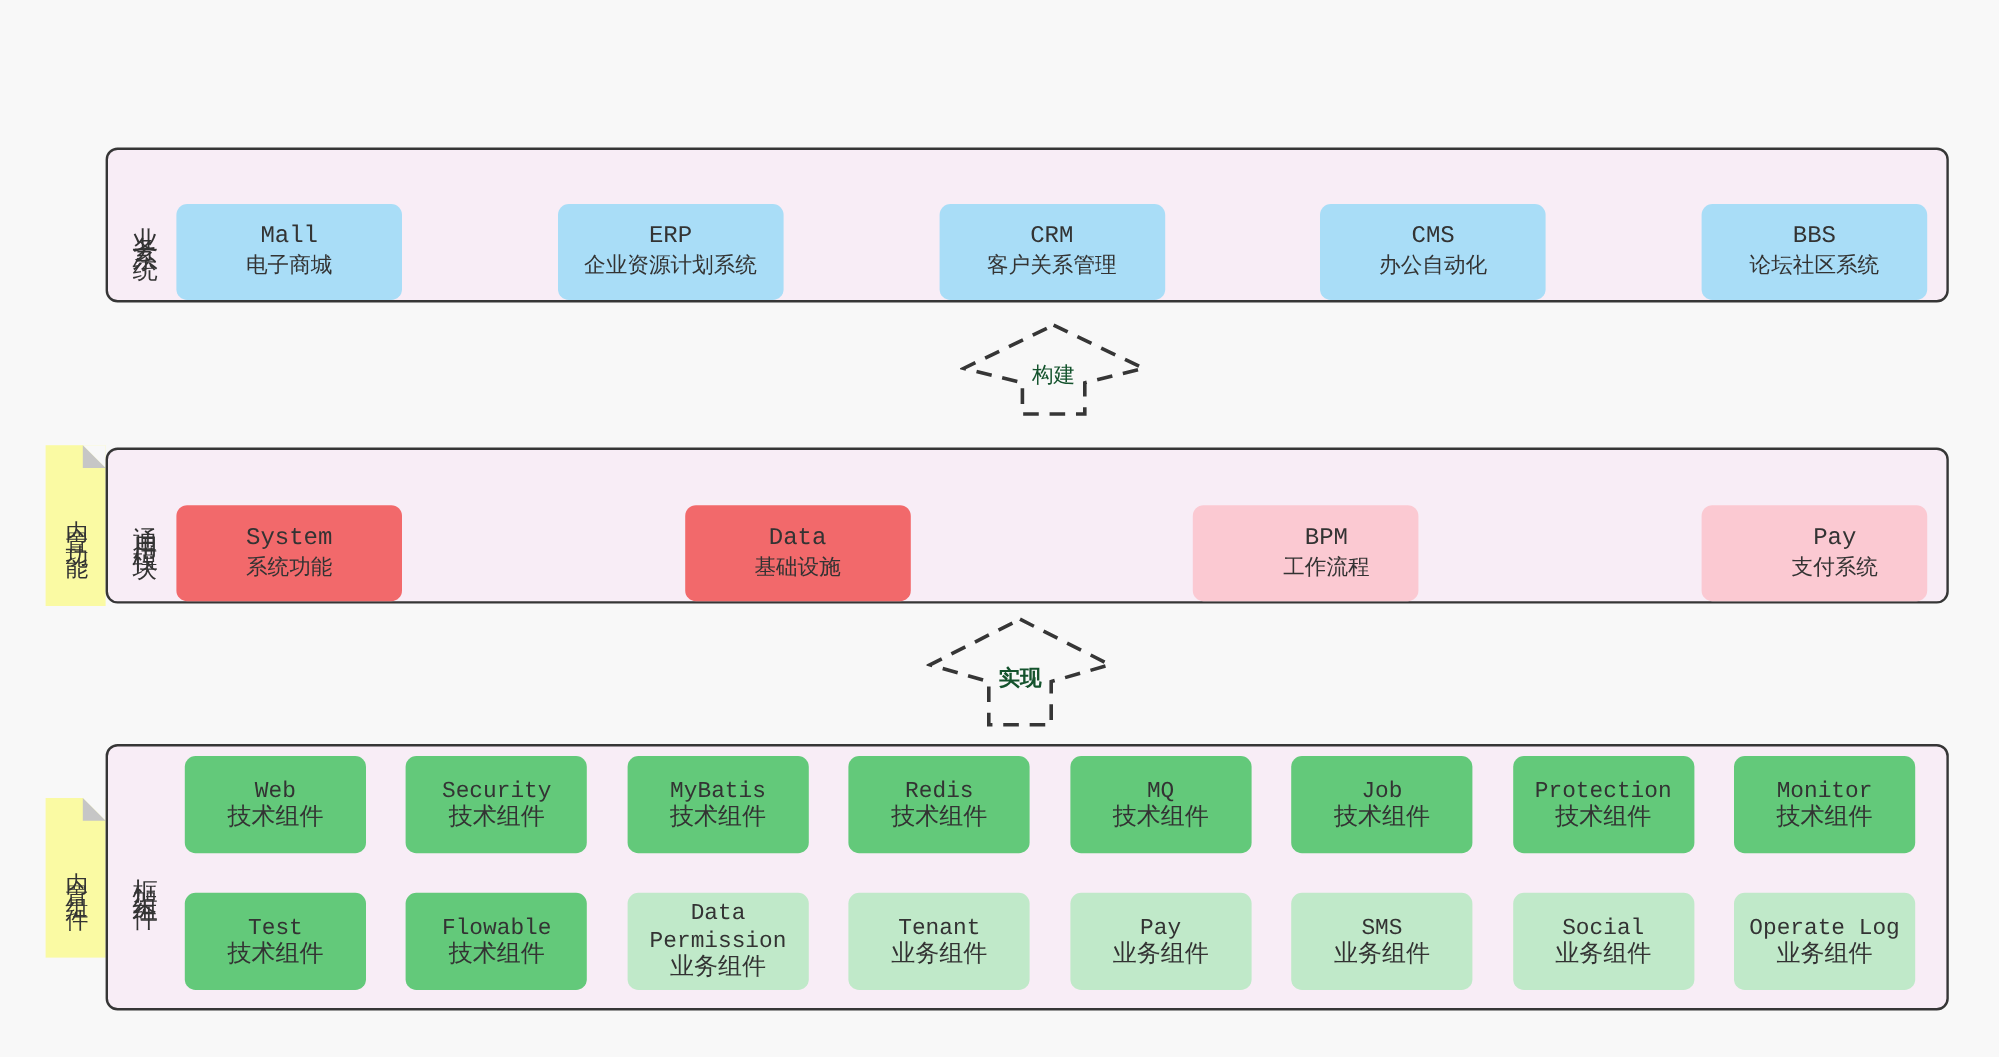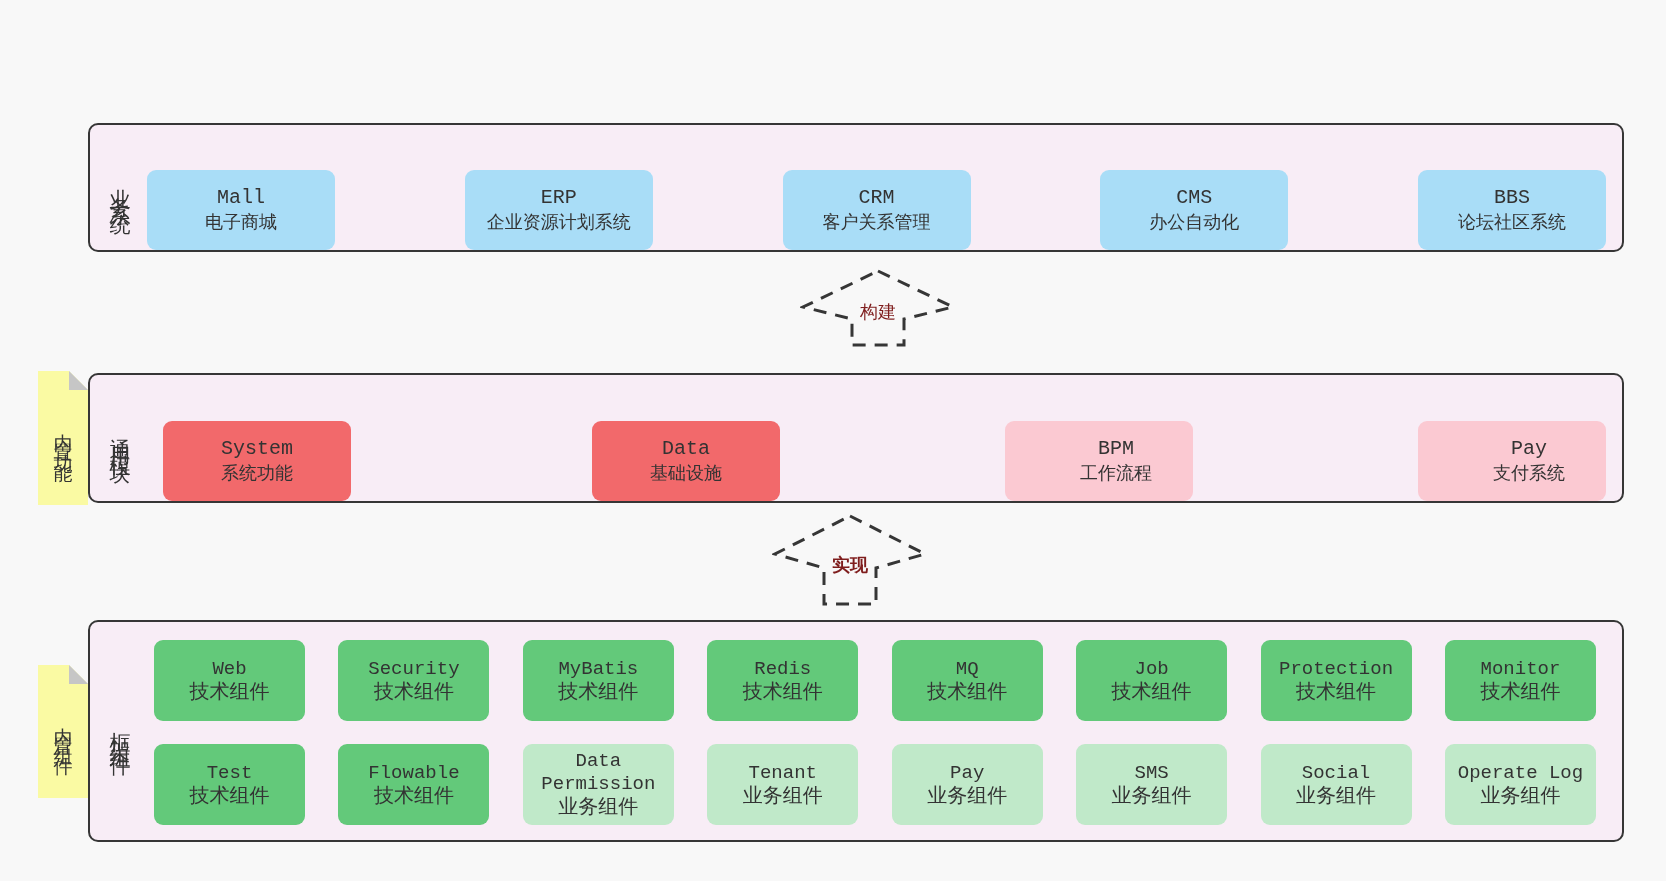--- a/index.html
+++ b/index.html
@@ -21,35 +21,35 @@
     position:absolute;left:16px;top:50%;transform:translateY(-50%);
     writing-mode:vertical-rl;text-orientation:upright;
     font-size:21px;letter-spacing:8px;color:#333;white-space:nowrap;
   }
   .boxrow{
     position:absolute;left:57px;right:16px;
     display:flex;justify-content:space-between;align-items:flex-end;font-family:Liberation Mono, monospace;
   }
   .layer-1 .boxrow,.layer-2 .boxrow{top:0;bottom:0;}
   .layer-3 .boxrow{left:64px;right:26px;height:81px;}
-  .layer-3 .row-a{top:18px;}
+  .layer-3 .row-a{top:8px;}
   .layer-3 .row-b{top:122px;}
   .box{
     border-radius:9px;display:flex;flex-direction:column;
     justify-content:center;align-items:center;text-align:center;
     box-sizing:border-box;padding:4px 6px;
   }
   .layer-1 .box,.layer-2 .box{width:188px;height:80px;}
   .layer-3 .box{width:151px;height:81px;}
   .box .t{font-size:20px;line-height:26px;}
   .box .s{font-size:18px;line-height:25px;}
   .layer-3 .box .t{font-size:19px;line-height:23px;}
   .layer-3 .box .s{font-size:20px;line-height:23px;}
   .blue{background:#a9ddf7;}
-  .red{background:#f2696b;margin-left:16px;}
+  .red{background:#f2696b;}
   .pink{background:#fbc9d2;padding-left:40px;}
   .green{background:#63c97a;}
   .green-light{background:#c0e9c9;}
   .note{
     position:absolute;left:38px;width:50px;background:#fafaa3;z-index:0;
   }
   .note-1{top:371px;height:134px;}
   .note-2{top:665px;height:133px;}
   .note::before{
     content:"";position:absolute;top:0;right:0;width:0;height:0;
@@ -67,21 +67,21 @@
   .arrow{position:absolute;}
   .arrow-1{left:800px;top:268px;width:156px;height:80px;}
   .arrow-2{left:772px;top:513px;width:156px;height:94px;font-weight:bold;}
   .arrow svg{display:block;width:100%;height:100%;}
   .arrow polygon{
     fill:none;stroke:#363636;stroke-width:3;
     stroke-dasharray:13 9;stroke-linecap:butt;
   }
   .arrow .alabel{
     position:absolute;left:50%;top:55%;transform:translate(-50%,-50%);
-    background:#f8f8f8;font-size:18px;color:#7f1d1d;
+    background:#f8f8f8;font-size:18px;color:#14532d;
     padding:0 2px;white-space:nowrap;
   }
 </style>
 </head>
 <body>
 
 <div class="layer layer-1">
   <div class="vlabel">业务系统</div>
   <div class="boxrow">
     <div class="box blue">

